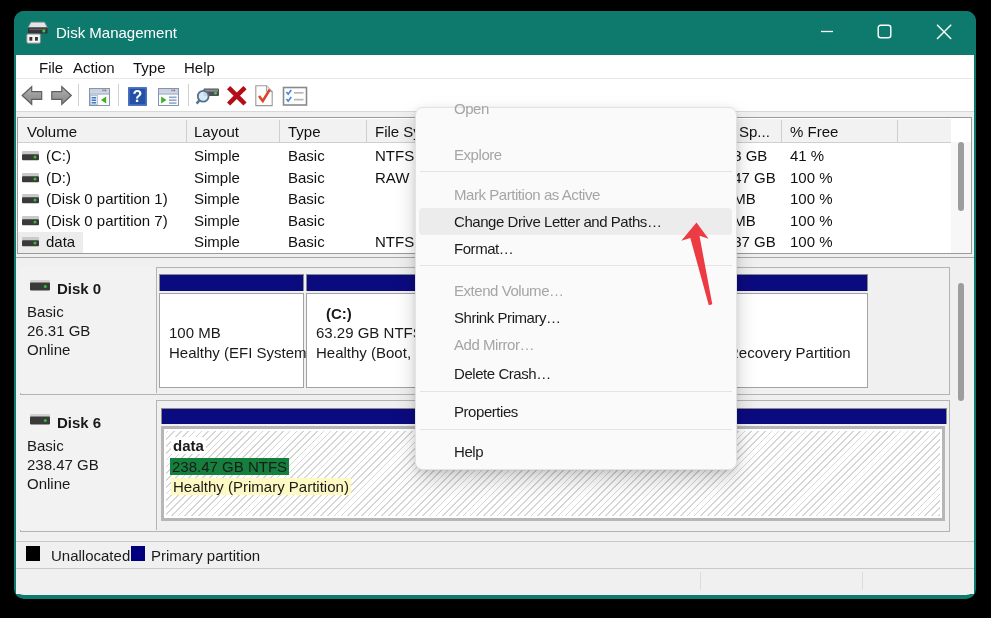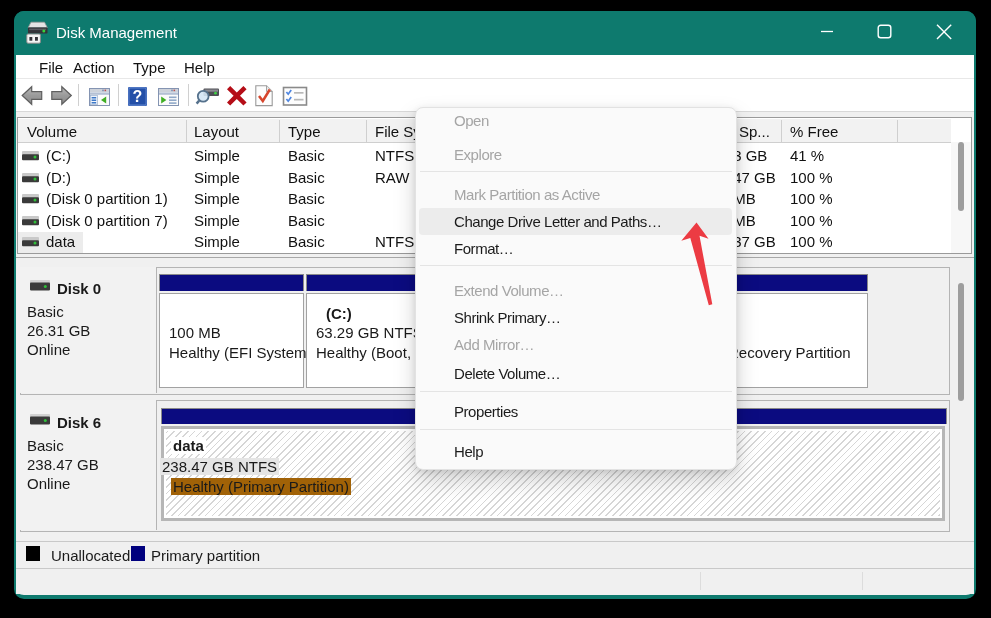--- a/index.html
+++ b/index.html
@@ -253,45 +253,45 @@
     </svg>
   <div class="dtxt" style="left:57px;top:414px;font-weight:bold">Disk 6</div>
   <div class="dtxt" style="left:27px;top:437px">Basic</div>
   <div class="dtxt" style="left:27px;top:456px">238.47 GB</div>
   <div class="dtxt" style="left:27px;top:475px">Online</div>
   <div class="bluebar" style="left:161px;top:408px;width:784px;height:15px"></div>
   <div class="ab" style="left:161px;top:426px;width:778px;height:89px;border:3px solid #b6b6b6;
        background:repeating-linear-gradient(135deg,#ffffff 0px,#ffffff 3.6px,#d6d6d6 3.6px,#d6d6d6 4.8px);
        box-shadow:inset 0 0 0 2px #fff;"></div>
   <div class="dtxt" style="left:171px;top:437px;font-weight:bold;background:#fff;padding:0 2px">data</div>
-  <div class="dtxt" style="left:160px;top:458px;background:#e5e5e5;padding:0 2px">238.47 GB NTFS</div>
-  <div class="dtxt" style="left:171px;top:478px;background:#a16207;padding:0 2px">Healthy (Primary Partition)</div>
+  <div class="dtxt" style="left:170px;top:458px;background:#15803d;padding:0 2px">238.47 GB NTFS</div>
+  <div class="dtxt" style="left:171px;top:478px;background:#fef9c3;padding:0 2px">Healthy (Primary Partition)</div>
   <div id="vsb2t" class="ab"></div>
 
   <div id="legend" class="ab"></div>
   <div class="lsq" style="left:26px;background:#000"></div>
   <div class="dtxt" style="left:51px;top:547px">Unallocated</div>
   <div class="lsq" style="left:131px;background:#00007e"></div>
   <div class="dtxt" style="left:151px;top:547px">Primary partition</div>
   <div id="status" class="ab"></div>
   <div class="ab" style="left:700px;top:572px;width:1px;height:18px;background:#dcdcdc"></div>
   <div class="ab" style="left:862px;top:572px;width:1px;height:18px;background:#dcdcdc"></div>
 
   <div id="menu" class="ab"></div>
   <div id="mhl" class="ab"></div>
   <div id="mitems">
-      <div class="mit dis" style="top:112px">Open</div>
+      <div class="mit dis" style="top:100px">Open</div>
       <div class="mit dis" style="top:145.5px">Explore</div>
       <div class="mit dis" style="top:185.5px">Mark Partition as Active</div>
       <div class="mit en" style="top:212.5px">Change Drive Letter and Paths…</div>
       <div class="mit en" style="top:239.5px">Format…</div>
       <div class="mit dis" style="top:281.5px">Extend Volume…</div>
       <div class="mit en" style="top:309px">Shrink Primary…</div>
       <div class="mit dis" style="top:335.5px">Add Mirror…</div>
-      <div class="mit en" style="top:365px">Delete Volume…</div>
+      <div class="mit en" style="top:365px">Delete Crash…</div>
       <div class="mit en" style="top:403px">Properties</div>
       <div class="mit en" style="top:443px">Help</div>
     </div>
   <div class="msep" style="top:171px"></div>
   <div class="msep" style="top:265px"></div>
   <div class="msep" style="top:391px"></div>
   <div class="msep" style="top:429px"></div>
 
   <svg class="ab" style="left:670px;top:205px" width="60" height="110" viewBox="0 0 60 110">
     <path d="M26.5 17.5 L38.5 33.8 L29.5 30.8 L42.3 99.3 L38.8 100.3 L20.3 32.9 L11.3 35.7 Z" fill="#ec3b43"></path>

